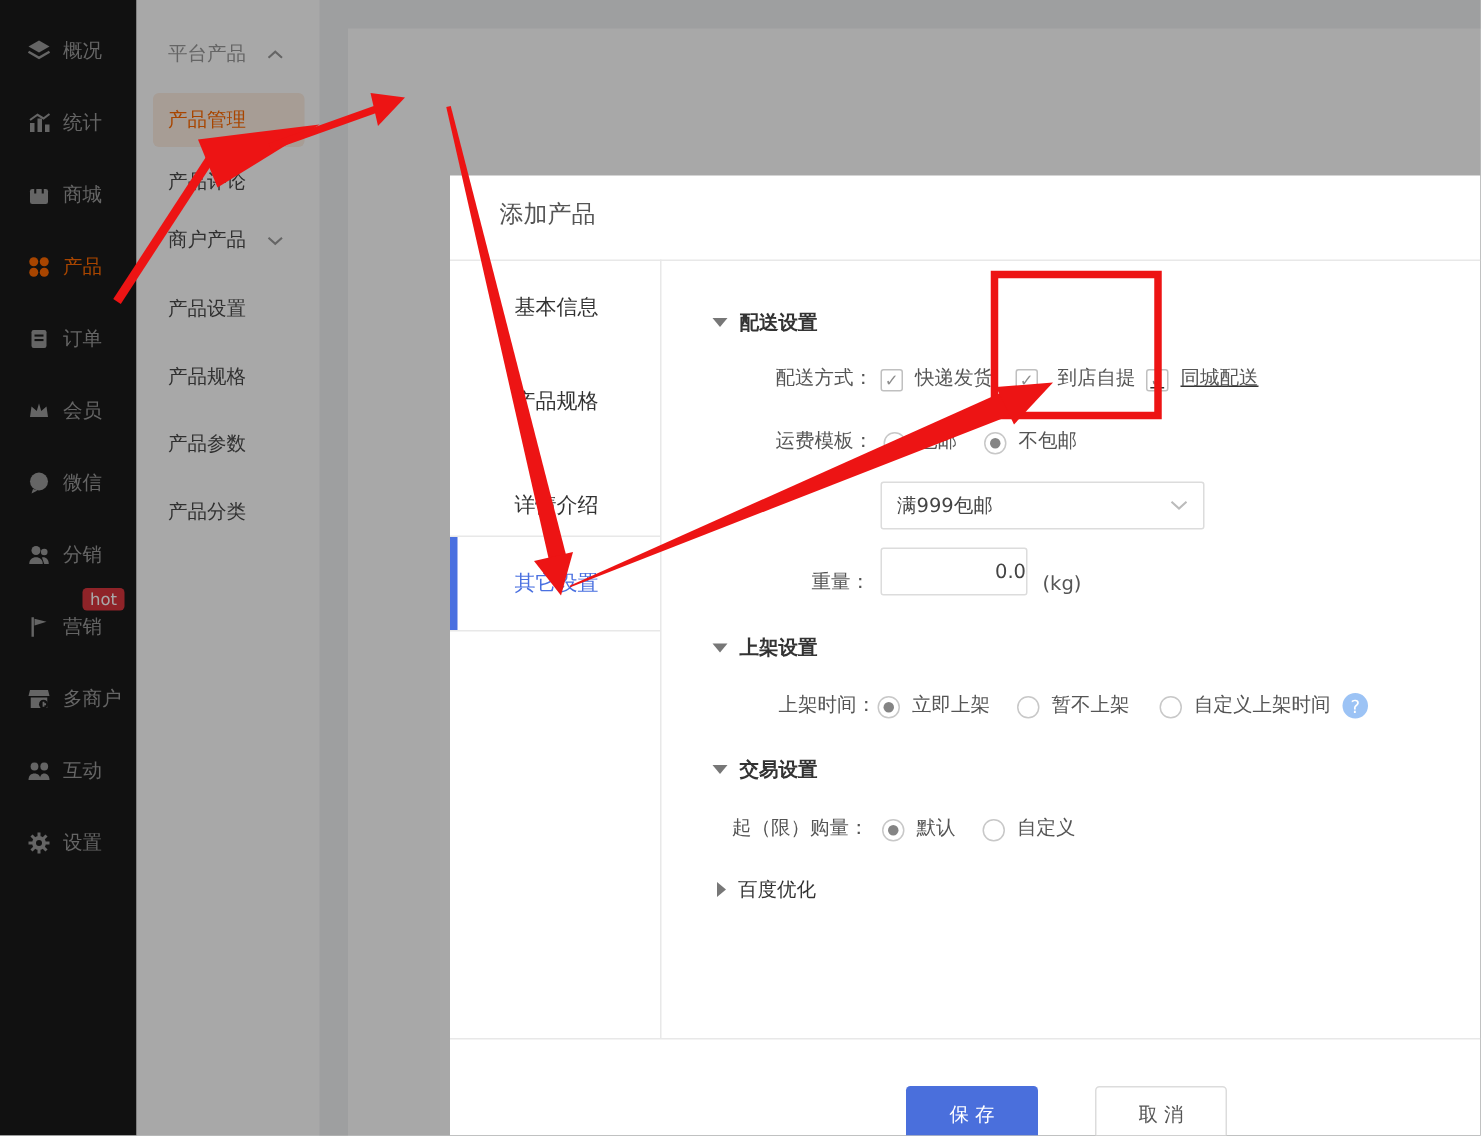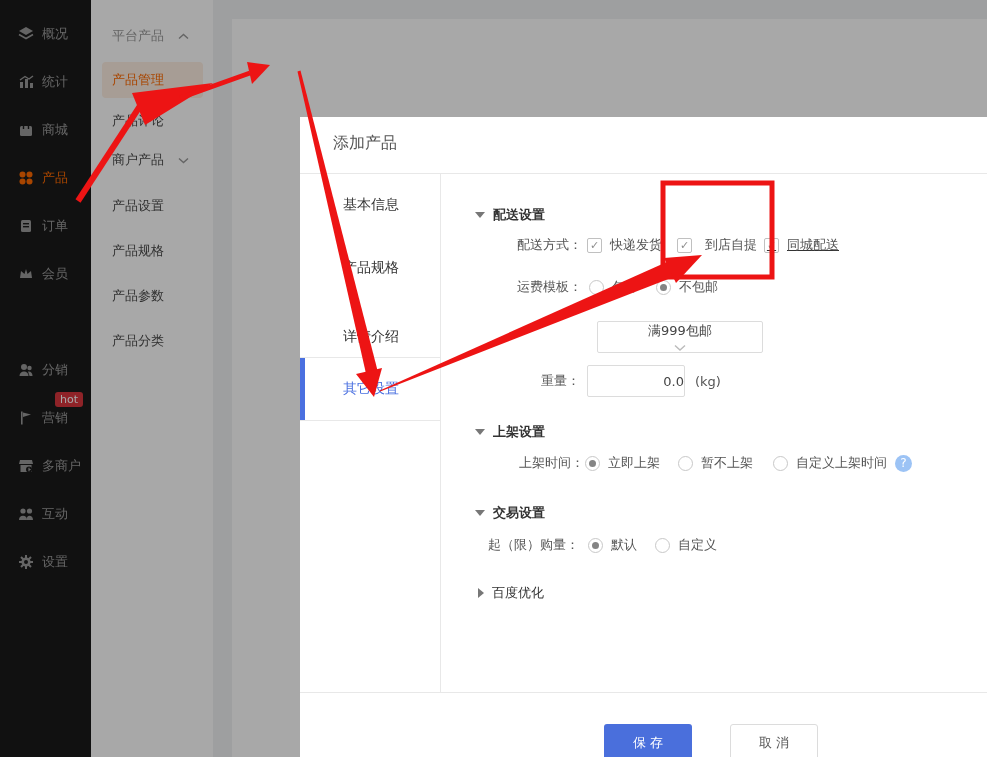--- a/index.html
+++ b/index.html
@@ -1,18 +1,18 @@
 <!DOCTYPE html>
 <html><head>
 <meta charset="utf-8">
 <style>
   html,body{margin:0;padding:0;background:#888;}
   .stage{position:relative;width:987px;height:757px;overflow:hidden;background:#f0f1f3;
          font-family:"DejaVu Sans","Liberation Sans",sans-serif;font-size:13px;color:#333;}
-  .row{position:absolute;display:flex;align-items:center;}
+  .row{position:absolute;display:flex;align-items:flex-end;}
   
   .sidebar{position:absolute;left:0;top:0;width:91px;height:757px;background:#1b1b1b;z-index:1;}
   .sd-item{position:absolute;left:0;width:91px;height:48px;display:flex;align-items:center;color:#9a9a9a;cursor:pointer;}
   .sd-item svg{margin-left:17px;}
   .sd-item .lbl{margin-left:7px;font-size:13px;}
   .sd-item.active{color:#ff6a00;}
   .hot-badge{position:absolute;left:55px;top:392px;background:#d9363e;color:#fff;font-size:11px;
              padding:1px 5px;border-radius:3px;z-index:2;}
   
   .submenu{position:absolute;left:91px;top:0;width:122px;height:757px;background:#ffffff;z-index:1;}
@@ -116,20 +116,27 @@
           <rect x="6" y="9" width="6" height="1.4" fill="#1b1b1b"></rect>
         </svg>
       <span class="lbl">订单</span>
     </div>
     <div class="sd-item" style="top:250px">
       <svg width="18" height="18" viewBox="0 0 18 18">
           <path d="M3 13 4 6 7.5 9 9 4 10.5 9 14 6 15 13Z" fill="#9a9a9a"></path>
         </svg>
       <span class="lbl">会员</span>
     </div>
+    <div class="sd-item" style="top:298px">
+      <svg width="18" height="18" viewBox="0 0 18 18">
+          <circle cx="9" cy="8" r="6" fill="#9a9a9a"></circle>
+          <path d="M5 13 4 16 8 14Z" fill="#9a9a9a"></path>
+        </svg>
+      <span class="lbl">微信</span>
+    </div>
     <div class="sd-item" style="top:346px">
       <svg width="18" height="18" viewBox="0 0 18 18">
           <circle cx="7" cy="6" r="3" fill="#9a9a9a"></circle>
           <path d="M2.5 15c0-3 2-4.5 4.5-4.5S11.5 12 11.5 15Z" fill="#9a9a9a"></path>
           <circle cx="12.5" cy="7" r="2.2" fill="#9a9a9a"></circle>
           <path d="M11 10.6c2.5-.4 4.5 1.3 4.5 4.4h-3" fill="#9a9a9a"></path>
         </svg>
       <span class="lbl">分销</span>
     </div>
     <div class="sd-item" style="top:394px">
@@ -305,21 +312,21 @@
       <span class="radio"></span>
       <span class="opt-lbl">包邮</span>
     </div>
     <div class="row" style="left:356px;top:154px;height:32px;">
       <span class="radio">
           <span class="dot"></span>
         </span>
       <span class="opt-lbl">不包邮</span>
     </div>
 
-    <div class="mselect" style="left:297px;top:204px;width:166px;flex-direction:column;">
+    <div class="mselect" style="left:287px;top:204px;width:216px;">
       <span style="flex:1;">满999包邮</span>
       <svg width="12" height="8" viewBox="0 0 12 8">
           <polyline points="1,1.5 6,6 11,1.5" fill="none" stroke="#bbb" stroke-width="1.4"></polyline>
         </svg>
     </div>
 
     <div class="row" style="left:241px;top:248px;height:32px;">
       <span class="frm-label">重量：</span>
     </div>
     <div class="minput" style="left:287px;top:248px;width:98px;">

